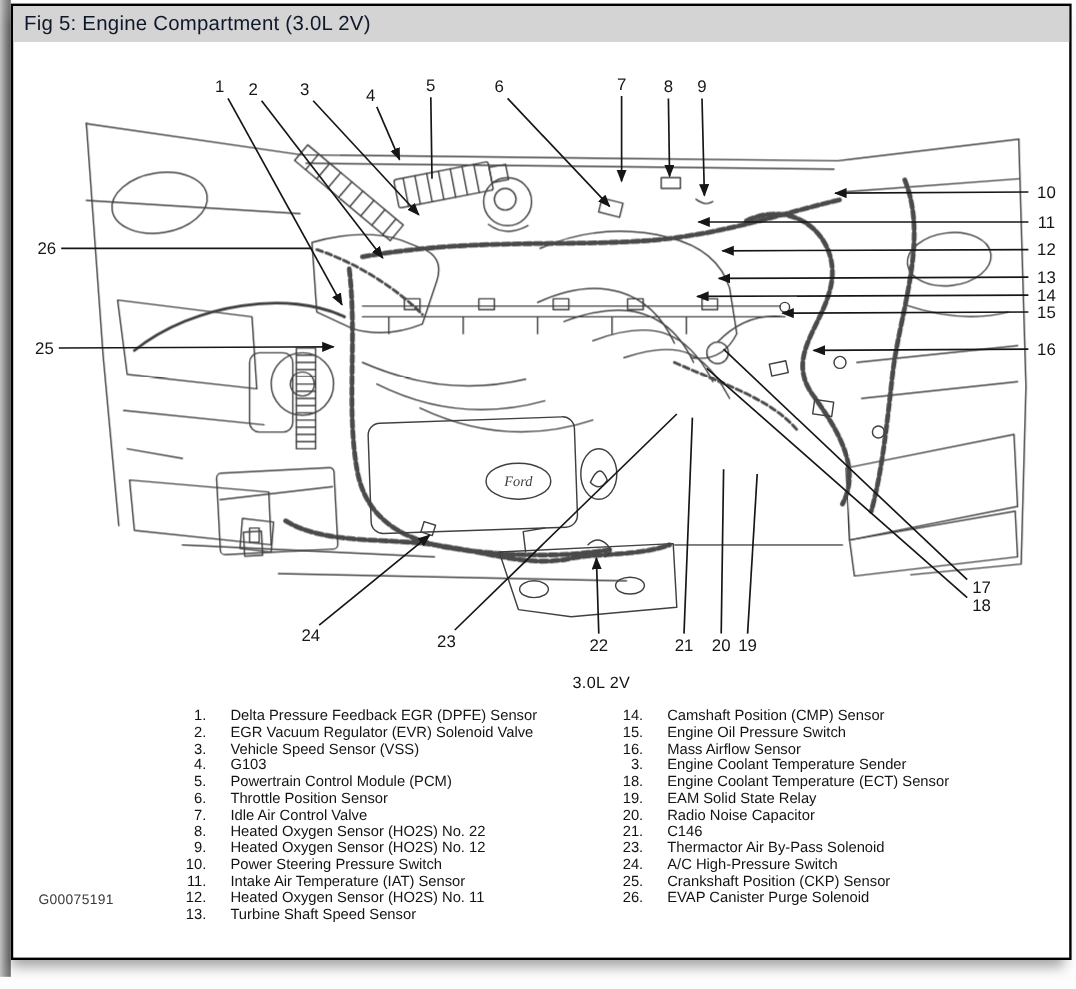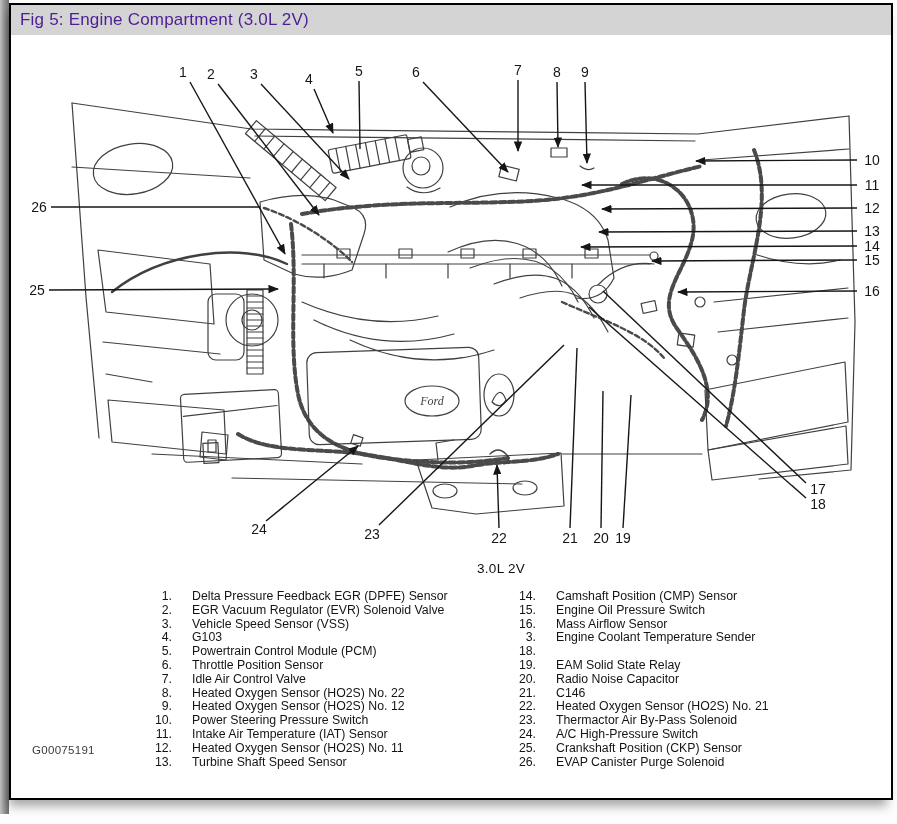--- a/index.html
+++ b/index.html
@@ -2,21 +2,21 @@
 <html><head>
 <meta charset="utf-8">
 <style>
   html,body{margin:0;padding:0;background:#ffffff;}
   .stage{position:relative;width:897px;height:824px;overflow:hidden;font-family:"Liberation Sans",sans-serif;background:#fdfdfd;}
   .left-strip{position:absolute;left:0;top:0;width:9px;height:814px;
     background:linear-gradient(to right,#c2c2c2,#8f8f8f 55%,#6e6e6e);}
   .panel{position:absolute;left:9px;top:3px;width:880px;height:793px;background:#ffffff;
     border:2px solid #000;box-shadow:-3px 9px 10px -3px rgba(0,0,0,.35);}
   .titlebar{position:absolute;left:0;top:0;right:0;height:30px;background:#d4d4d4;
-    line-height:30px;padding-left:9px;font-size:17px;color:#4c1d95;letter-spacing:.2px;white-space:nowrap;}
+    line-height:30px;padding-left:9px;font-size:17px;color:#0f172a;letter-spacing:.2px;white-space:nowrap;}
   .canvas{position:absolute;left:2px;top:32px;width:876px;height:759px;}
   .canvas svg{position:absolute;left:0;top:0;width:100%;height:100%;}
   #art{stroke:#2f2f2f;fill:none;stroke-width:1.2;stroke-linejoin:round;stroke-linecap:round;opacity:.92;}
   #art .loom{stroke:#3a3a3a;stroke-width:4;stroke-dasharray:6 3;}
   #art .loom2{stroke:#3a3a3a;stroke-width:2.4;stroke-dasharray:5 3;}
   #art .hose{stroke-width:2.4;}
   #leads line{stroke:#161616;stroke-width:1.4;}
   #nums text{font-family:"Liberation Sans",sans-serif;font-size:14px;fill:#161616;text-anchor:middle;}
   .logo-text{font-family:"Liberation Serif",serif;font-style:italic;font-size:12px;fill:#2f2f2f;stroke:none;text-anchor:middle;}
   .caption{position:absolute;left:464px;top:524px;font-size:13.5px;color:#111;letter-spacing:.3px;white-space:nowrap;}
@@ -284,36 +284,33 @@
             <div class="lrow">
               <span class="lnum">16.</span>
               <span class="llab">Mass Airflow Sensor</span>
             </div>
             <div class="lrow">
               <span class="lnum">3.</span>
               <span class="llab">Engine Coolant Temperature Sender</span>
             </div>
             <div class="lrow">
               <span class="lnum">18.</span>
+              <span class="llab">Engine Coolant Temperature (ECT) Sensor</span>
             </div>
             <div class="lrow">
               <span class="lnum">19.</span>
               <span class="llab">EAM Solid State Relay</span>
             </div>
             <div class="lrow">
               <span class="lnum">20.</span>
               <span class="llab">Radio Noise Capacitor</span>
             </div>
             <div class="lrow">
               <span class="lnum">21.</span>
               <span class="llab">C146</span>
-            </div>
-            <div class="lrow">
-              <span class="lnum">22.</span>
-              <span class="llab">Heated Oxygen Sensor (HO2S) No. 21</span>
             </div>
             <div class="lrow">
               <span class="lnum">23.</span>
               <span class="llab">Thermactor Air By-Pass Solenoid</span>
             </div>
             <div class="lrow">
               <span class="lnum">24.</span>
               <span class="llab">A/C High-Pressure Switch</span>
             </div>
             <div class="lrow">

